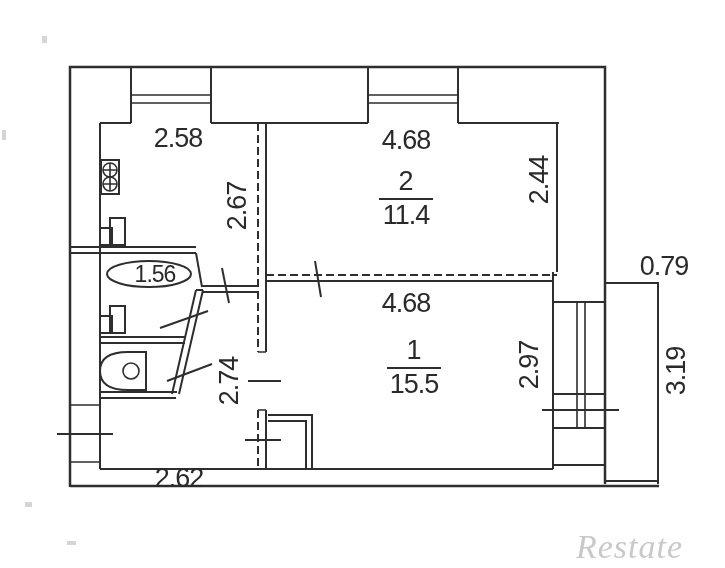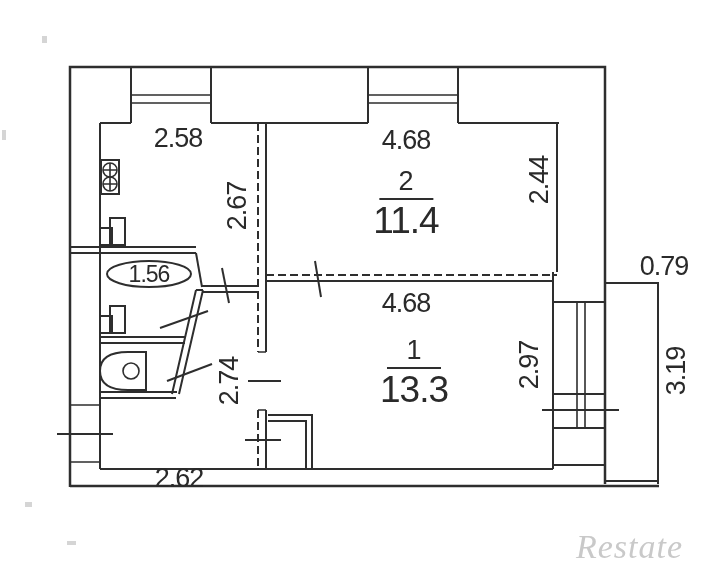--- a/index.html
+++ b/index.html
@@ -12,21 +12,21 @@
   .sw2{stroke-width:2px;}
   .sw15{stroke-width:1.6px;}
   .dashed{stroke-dasharray:8 4;}
   .lbl{position:absolute;font-size:27px;letter-spacing:-1px;white-space:nowrap;
        transform:translate(-50%,-50%);line-height:1;color:var(--text,#2a2a2a);}
   .lbl.rot{transform:translate(-50%,-50%) rotate(-90deg);}
   .room-label{position:absolute;display:flex;flex-direction:column;align-items:center;
        transform:translate(-50%,0);}
   .room-label .num{font-size:27px;line-height:1;}
   .room-label .frac{width:54px;height:0;border-top:2px solid var(--line,#2e2e2e);margin:3px 0 2px 0;}
-  .room-label .area{font-size:37px;letter-spacing:-1px;line-height:1;}
+  .room-label .area{font-size:27px;letter-spacing:-1px;line-height:1;}
   .oval-text{position:absolute;font-size:23px;letter-spacing:-1px;
        transform:translate(-50%,-50%);line-height:1;}
   .watermark{position:absolute;left:576px;top:530px;width:115px;
        font-family:"Liberation Serif",serif;font-style:italic;font-size:34px;
        color:var(--watermark,#c8c8c8);letter-spacing:1px;line-height:1;}
 </style>
 </head>
 <body>
 
 <div class="canvas">
@@ -139,28 +139,28 @@
   <div class="lbl" style="left:406px;top:140px;">4.68</div>
   <div class="lbl rot" style="left:237px;top:206px;">2.67</div>
   <div class="lbl rot" style="left:539px;top:180px;">2.44</div>
   <div class="lbl" style="left:636px;top:266px;margin-left:28px;">0.79</div>
   <div class="lbl" style="left:406px;top:303px;">4.68</div>
   <div class="lbl rot" style="left:529px;top:365px;">2.97</div>
   <div class="lbl rot" style="left:229px;top:381px;">2.74</div>
   <div class="lbl" style="left:179px;top:478px;">2.62</div>
   <div class="lbl rot" style="left:676px;top:371px;">3.19</div>
 
-  <div class="oval-text" style="left:149px;top:274px;text-align:center;">1.56</div>
+  <div class="oval-text" style="left:155px;top:274px;text-align:center;">1.56</div>
 
   <div class="room-label" style="left:406px;top:168px;">
     <div class="num">2</div>
     <div class="frac"></div>
     <div class="area">11.4</div>
   </div>
   <div class="room-label" style="left:414px;top:337px;">
     <div class="num">1</div>
     <div class="frac"></div>
-    <div class="area">13.3</div>
+    <div class="area">15.5</div>
   </div>
 
   <div class="watermark">Restate</div>
 
 </div>
 
 </body></html>

